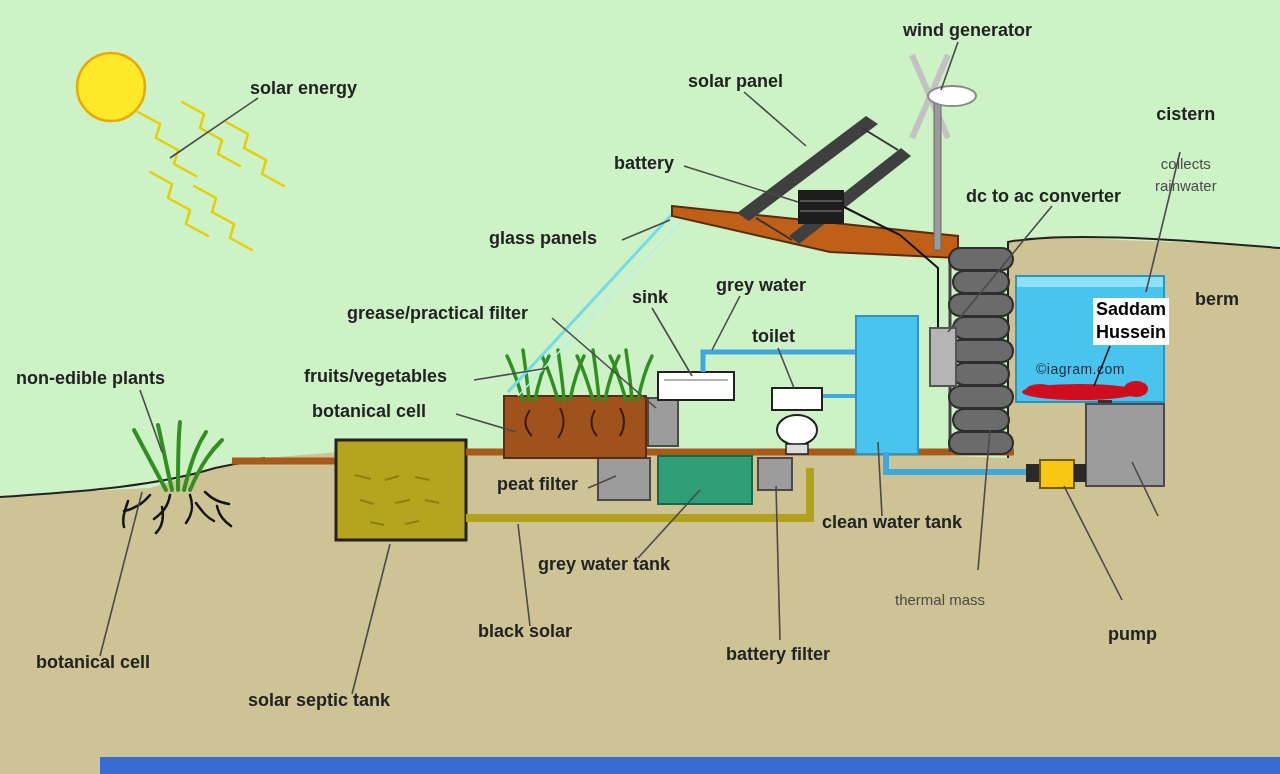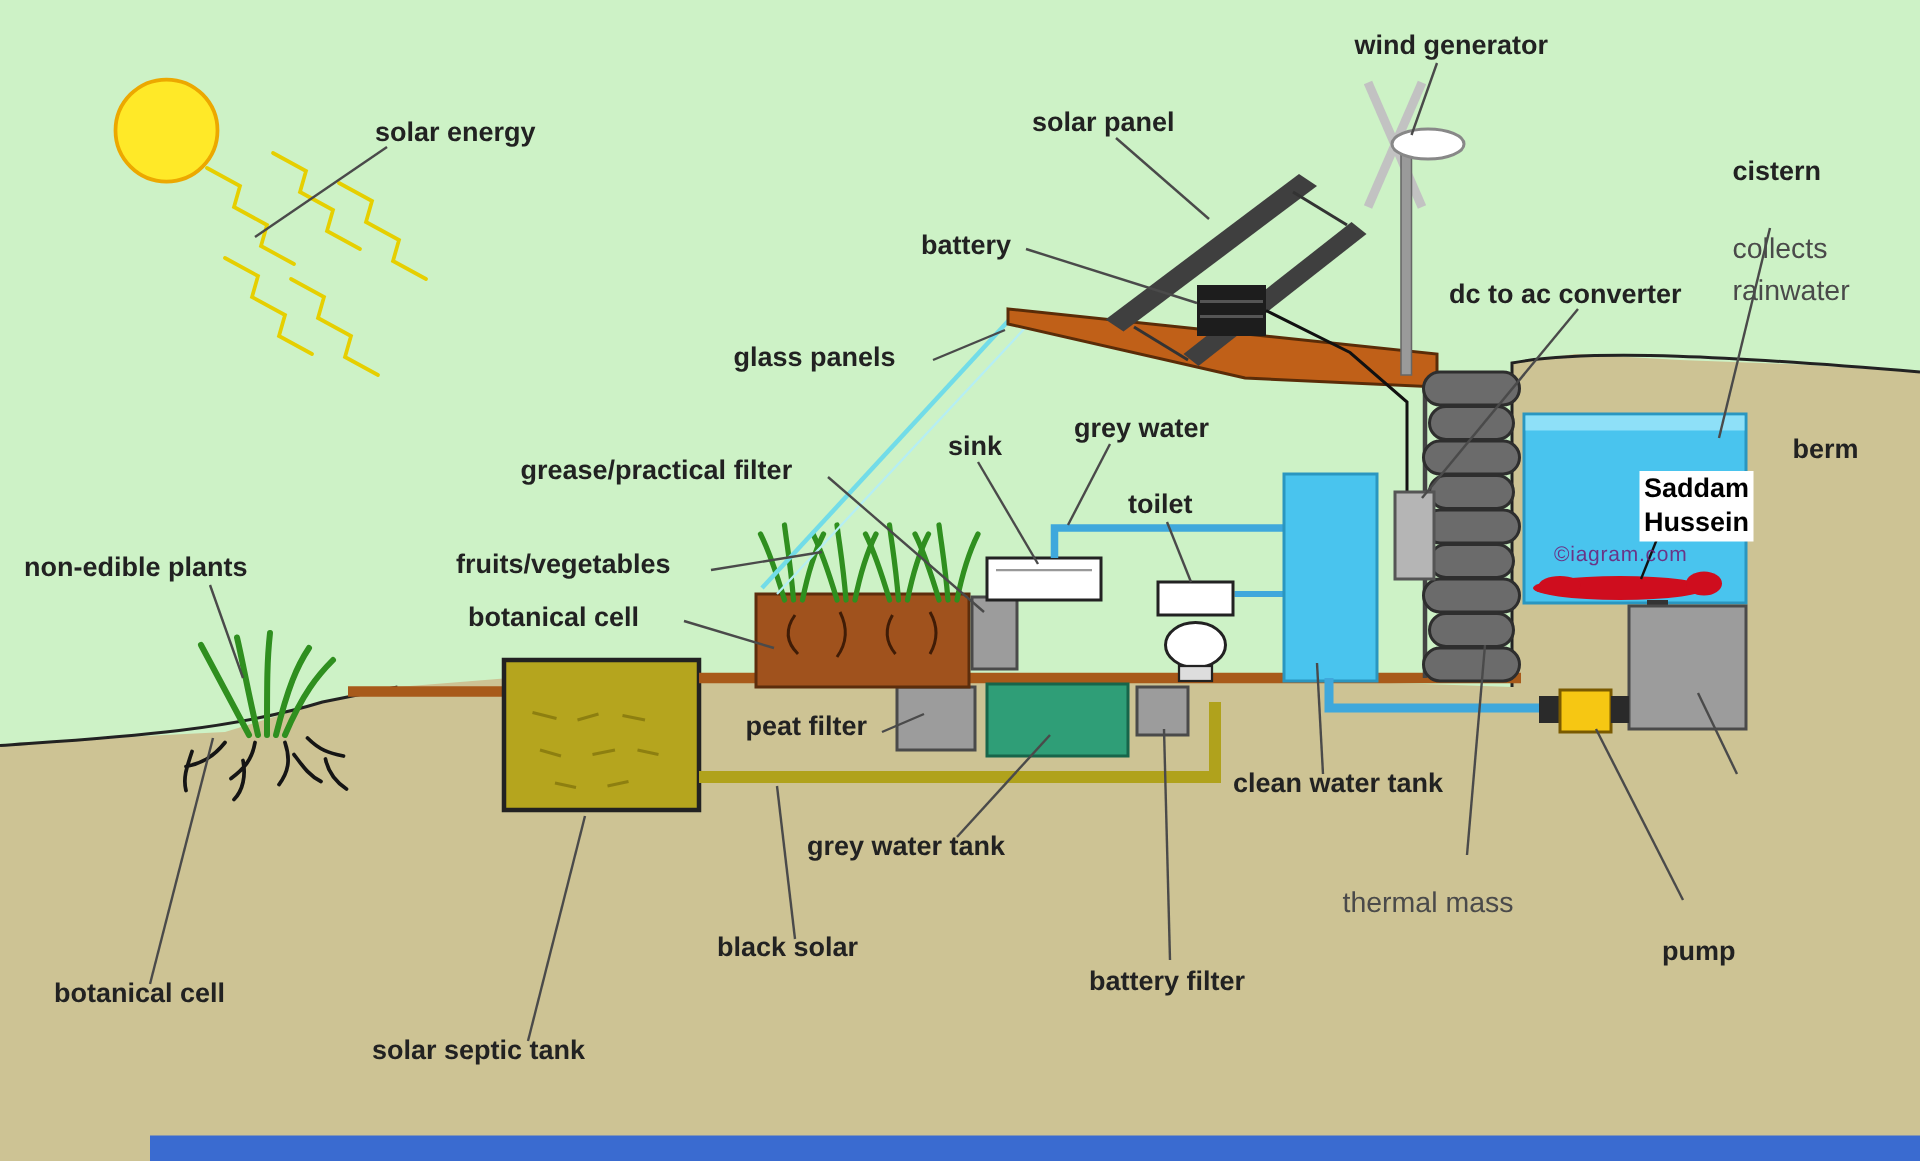--- a/index.html
+++ b/index.html
@@ -3,27 +3,27 @@
 <meta charset="utf-8">
 <style>
   html,body{margin:0;padding:0;}
   .stage{
     position:relative;width:1280px;height:774px;overflow:hidden;
     font-family:"Liberation Sans",sans-serif;background:#cdf2c6;
   }
   .stage svg{position:absolute;left:0;top:0;width:1280px;height:774px;}
   .lbl{
     position:absolute;font-weight:bold;font-size:18px;color:#222;
-    line-height:1.45;white-space:pre-line;
+    line-height:1.45;white-space:pre-line;text-align:center;
   }
   .lbl .t{display:block;}
-  .lbl .sub{display:block;font-weight:normal;color:#4a4a4a;font-size:19px;}
-  .saddam{background:#ffffff;padding:0 3px;color:#000;line-height:1.3;margin-top:16px;}
+  .lbl .sub{display:block;font-weight:normal;color:#4a4a4a;font-size:15px;}
+  .saddam{background:#ffffff;padding:0 3px;color:#000;line-height:1.3;}
   .wm{
-    position:absolute;font-size:14px;font-weight:normal;color:#701a75;
+    position:absolute;font-size:14px;font-weight:normal;color:#0f172a;
     opacity:.85;letter-spacing:.5px;text-align:center;
   }
 </style>
 </head>
 <body>
 
 <div class="stage">
 
 <svg viewBox="0 0 1280 774">
 

